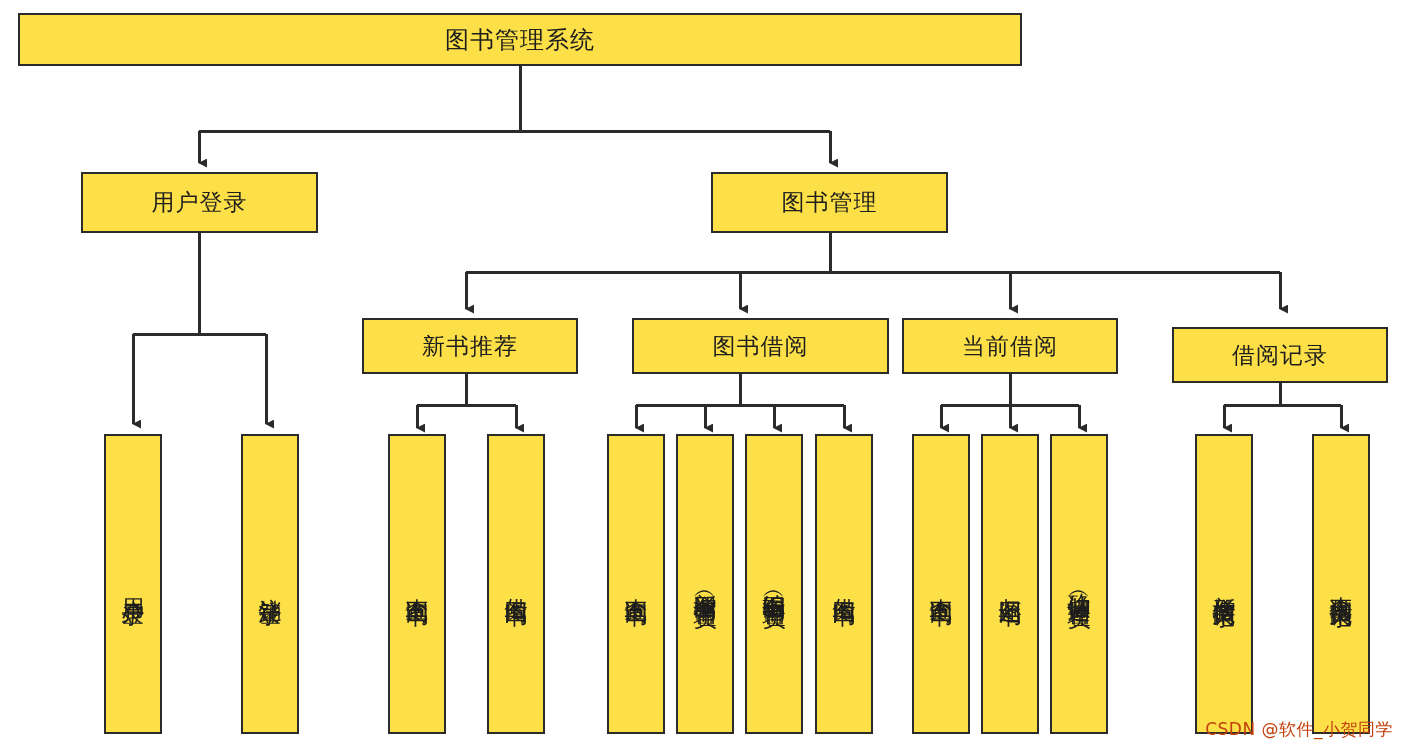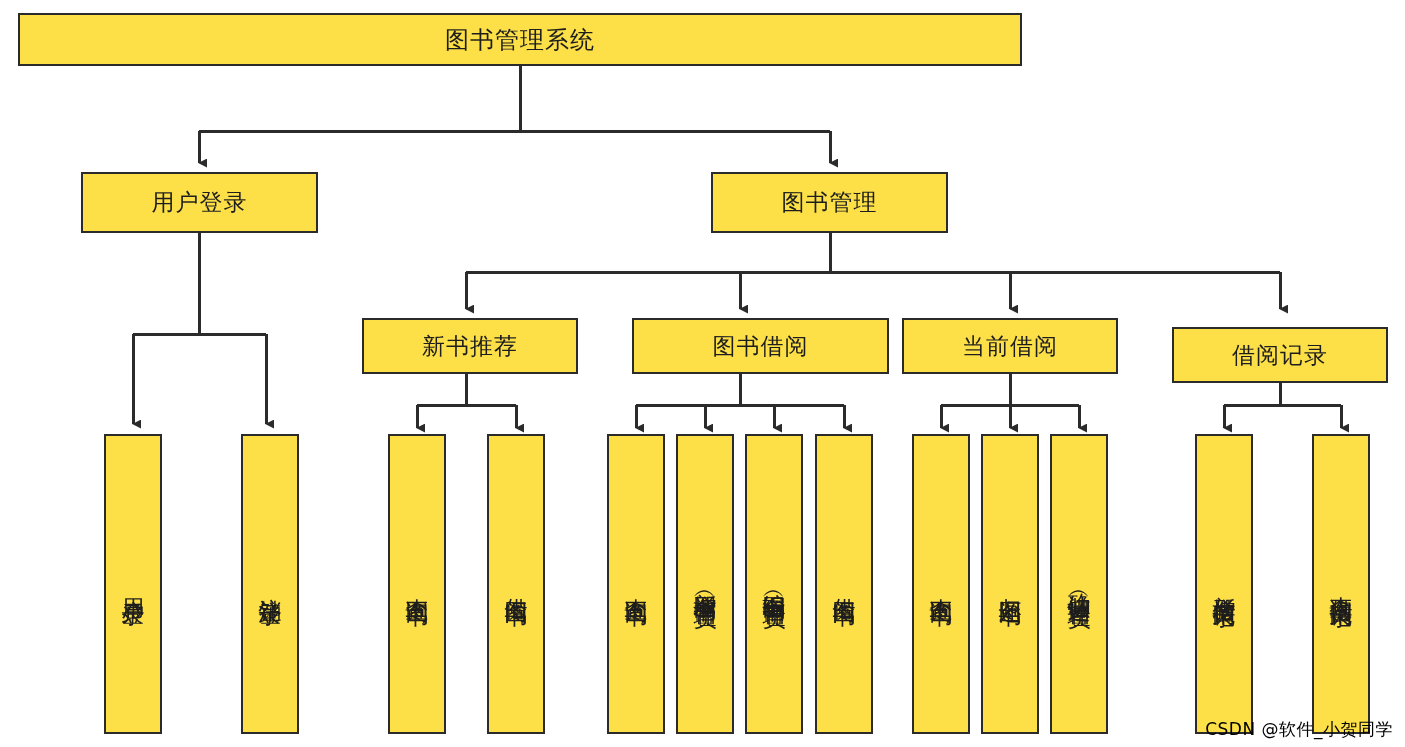--- a/index.html
+++ b/index.html
@@ -55,21 +55,21 @@
     letter-spacing:2px;
     white-space:nowrap;
     max-height:270px;
   }
   
   #watermark{
     position:absolute;
     right:12px;
     bottom:6px;
     font-size:17px;
-    color:#000000;
+    color:#c2410c;
     letter-spacing:0.5px;
     white-space:nowrap;
     user-select:none;
   }
 </style>
 </head>
 <body>
 
 <div id="diagram-root">
 

